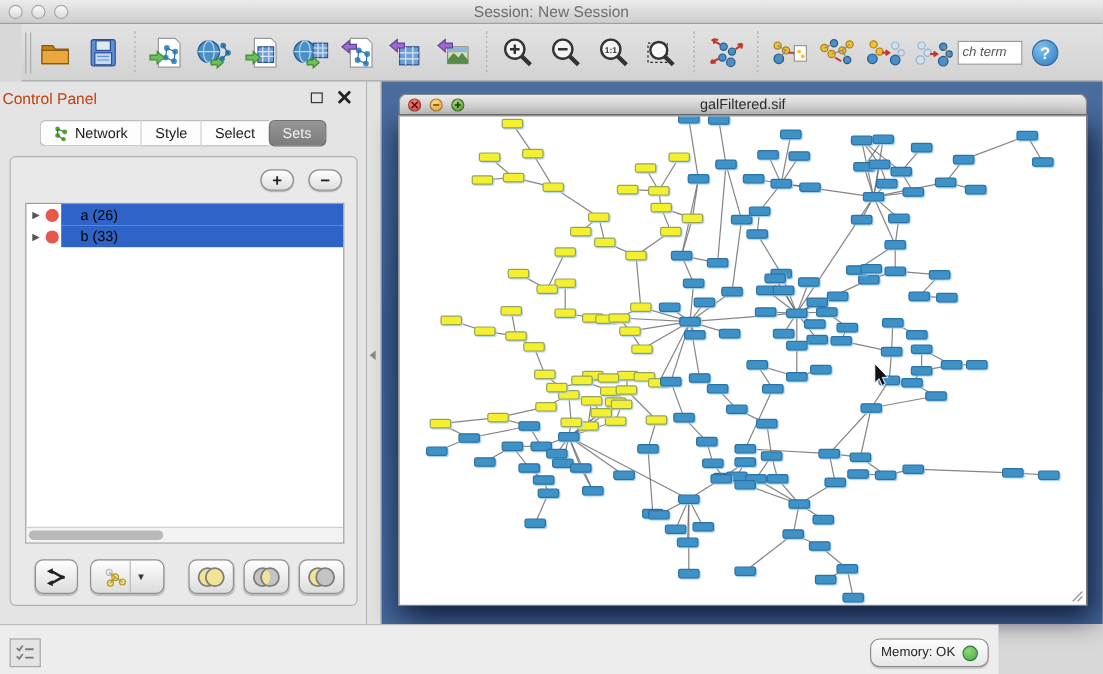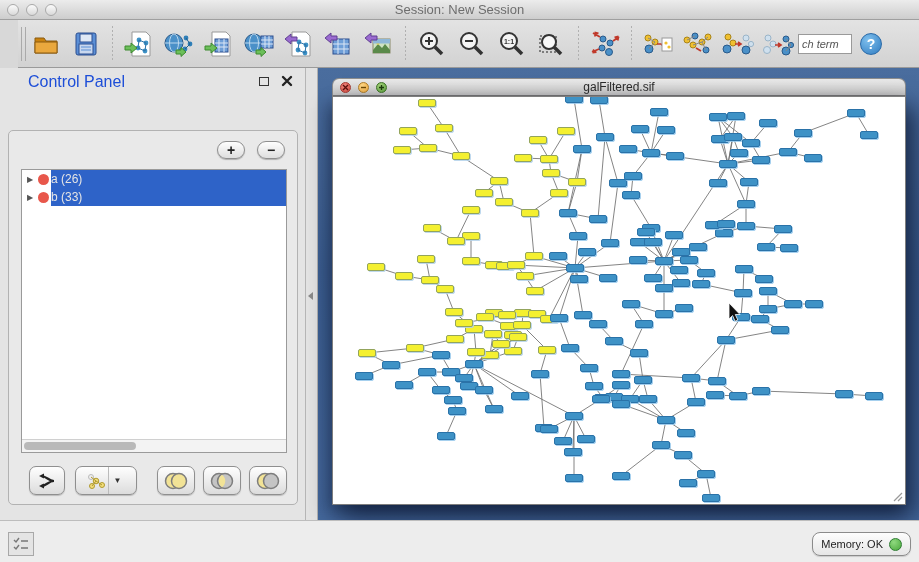--- a/index.html
+++ b/index.html
@@ -31,21 +31,21 @@
     font-family:"Liberation Sans",sans-serif; }
   .help-btn { width:22px; height:22px; border-radius:50%; margin-left:8px;
     background:radial-gradient(circle at 35% 30%, #7fc0ee, #2f7bc0);
     border:1px solid #2a6aa8; color:#fff; font-weight:bold; font-size:14px;
     display:flex; align-items:center; justify-content:center; }
 
   
   .control-panel { position:absolute; left:0; top:68px; width:306px; height:452px;
     background:#e4e4e4; border-right:1px solid #b5b5b5; }
   .cp-header { position:relative; height:28px; display:flex; align-items:center; }
-  .cp-title { font-size:16px; color:#1d4ed8; margin-left:28px; }
+  .cp-title { font-size:13px; color:#c2410c; margin-left:2px; }
   .cp-float { position:absolute; right:36px; top:9px; width:10px; height:9px;
     border:1.5px solid #333; background:transparent; }
   .cp-close { position:absolute; right:12px; top:7px; width:12px; height:12px; }
   .cp-close svg { display:block; }
   .tabbar { display:flex; justify-content:center; margin-top:4px; }
   .tab { height:22px; display:flex; align-items:center; padding:0 11px;
     background:#fdfdfd; border-top:1px solid #bcbcbc; border-bottom:1px solid #bcbcbc;
     font-size:12px; color:#1a1a1a; position:relative; }
   .tab + .tab { border-left:1px solid #d4d4d4; }
   .tab:first-child { border-left:1px solid #bcbcbc; border-radius:5px 0 0 5px; }
@@ -59,22 +59,22 @@
   .pm-btn { width:28px; height:18px; border:1px solid #8f8f8f; border-radius:9px;
     background:linear-gradient(#fefefe,#dedede); font-size:14px; font-weight:bold;
     color:#222; display:flex; align-items:center; justify-content:center;
     line-height:1; box-shadow:0 1px 1px rgba(0,0,0,.25); }
   .set-list { position:absolute; left:12px; top:38px; width:266px; height:284px;
     background:#fff; border:1px solid #9a9a9a; overflow:hidden; }
   .set-row { height:18px; display:flex; align-items:center; font-size:12px; }
   .row-tri { width:16px; text-align:center; font-size:8px; color:#555; }
   .row-dot { width:11px; height:11px; border-radius:50%; background:#e8574b;
     margin-right:2px; flex:0 0 11px; }
-  .row-label { flex:1; height:18px; line-height:18px; padding-left:0;
-    background:#2e63c8; color:#e5e5e5; }
+  .row-label { flex:1; height:18px; line-height:18px; padding-left:16px;
+    background:#2e63c8; color:#000000; }
   .hscroll { position:absolute; left:0; right:0; bottom:0; height:13px;
     background:#f3f3f3; border-top:1px solid #d0d0d0; }
   .hthumb { position:absolute; left:2px; top:2px; width:112px; height:8px;
     border-radius:4px; background:#b9b9b9; }
   .cp-buttons { position:absolute; left:0; bottom:8px; width:100%; height:30px; }
   .cbtn { position:absolute; height:29px; border:1px solid #8f8f8f; border-radius:7px;
     background:linear-gradient(#fefefe,#dcdcdc); display:flex; align-items:center;
     justify-content:center; box-shadow:0 1px 1px rgba(0,0,0,.2); }
   .combo-arrow { width:18px; height:100%; border-left:1px solid #bbb;
     display:flex; align-items:center; justify-content:center; font-size:8px; color:#333; }
@@ -106,21 +106,21 @@
     box-shadow:10px 12px 22px rgba(2,8,30,.55), -5px 8px 16px rgba(2,8,30,.35); }
   .canvas svg.graph { position:absolute; left:0; top:0; }
   svg .edge { stroke:#6f6f6f; stroke-width:1; stroke-opacity:.85; }
   svg .bn { fill:#3e92c6; stroke:#2a72a8; stroke-width:1;
     filter:drop-shadow(1.5px 1.5px 0 rgba(150,200,235,.85)); }
   svg .yn { fill:#f4f030; stroke:#93a45c; stroke-width:1;
     filter:drop-shadow(1.5px 1.5px 0 rgba(180,210,235,.85)); }
   .grip { position:absolute; right:2px; bottom:2px; }
 
   
-  .statusbar { position:absolute; left:0; top:520px; width:919px; height:42px;
+  .statusbar { position:absolute; left:0; top:520px; width:832px; height:42px;
     background:#ededed; border-top:1px solid #bdbdbd; }
   .task-btn { position:absolute; left:8px; top:11px; width:26px; height:24px;
     border:1px solid #a8a8a8; background:#e4e4e4; display:flex; align-items:center;
     justify-content:center; }
   .memory-badge { position:absolute; right:8px; top:11px; height:24px;
     border:1px solid #8b8b8b; border-radius:8px; padding:0 8px;
     background:linear-gradient(#fdfdfd,#e6e6e6); display:flex; align-items:center;
     font-size:11px; color:#222; gap:6px; box-shadow:0 1px 1px rgba(0,0,0,.15); }
   .mem-dot { width:13px; height:13px; border-radius:50%;
     background:radial-gradient(circle at 35% 30%, #8fd97f, #4aa83c);
@@ -321,20 +321,43 @@
   </div>
 
   <div class="control-panel">
     <div class="cp-header">
       <span class="cp-title">Control Panel</span>
       <div class="cp-float"></div>
       <div class="cp-close">
         <svg width="12" height="12" viewBox="0 0 12 12">
           <path d="M2 2 L10 10 M10 2 L2 10" stroke="#222" stroke-width="2.4" stroke-linecap="round"></path>
         </svg>
+      </div>
+    </div>
+    <div class="tabbar">
+      <div class="tab">
+        <span class="ticon">
+          <svg width="12" height="13" viewBox="0 0 12 13">
+            <circle cx="3" cy="2.5" r="2" fill="#57a73c"></circle>
+              <circle cx="9" cy="5" r="2" fill="#57a73c"></circle>
+            <circle cx="3" cy="8" r="2" fill="#57a73c"></circle>
+              <circle cx="8" cy="11" r="1.8" fill="#57a73c"></circle>
+            <path d="M3 2.5 L9 5 M3 8 L8 11 M3 2.5 L3 8" stroke="#3c7a28" fill="none"></path>
+          </svg>
+        </span>
+        <span>Network</span>
+      </div>
+      <div class="tab">
+        <span>Style</span>
+      </div>
+      <div class="tab">
+        <span>Select</span>
+      </div>
+      <div class="tab active">
+        <span>Sets</span>
       </div>
     </div>
 
     <div class="cp-box">
       <div class="pm-row">
         <div class="pm-btn">+</div>
         <div class="pm-btn">−</div>
       </div>
       <div class="set-list">
         <div class="set-row">

